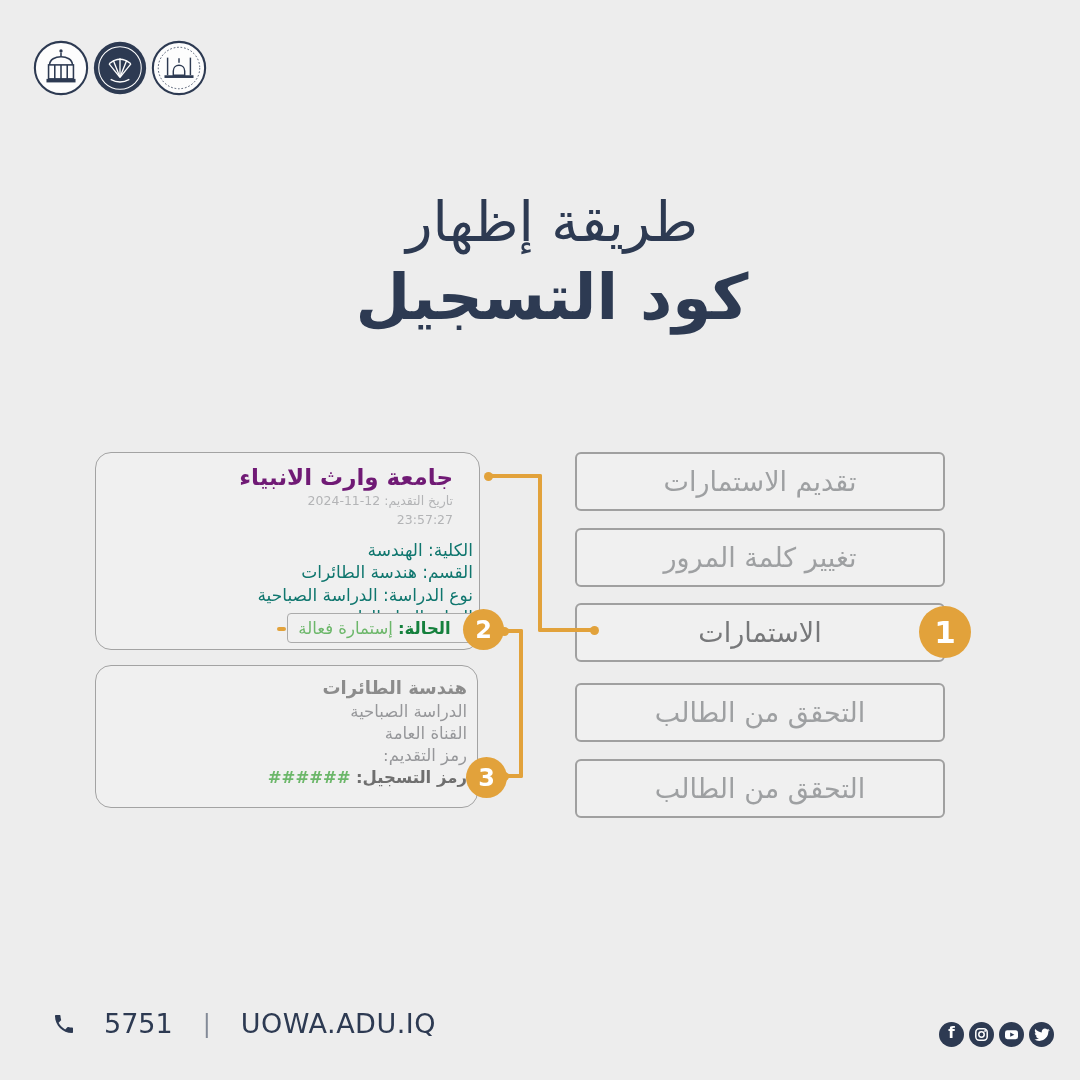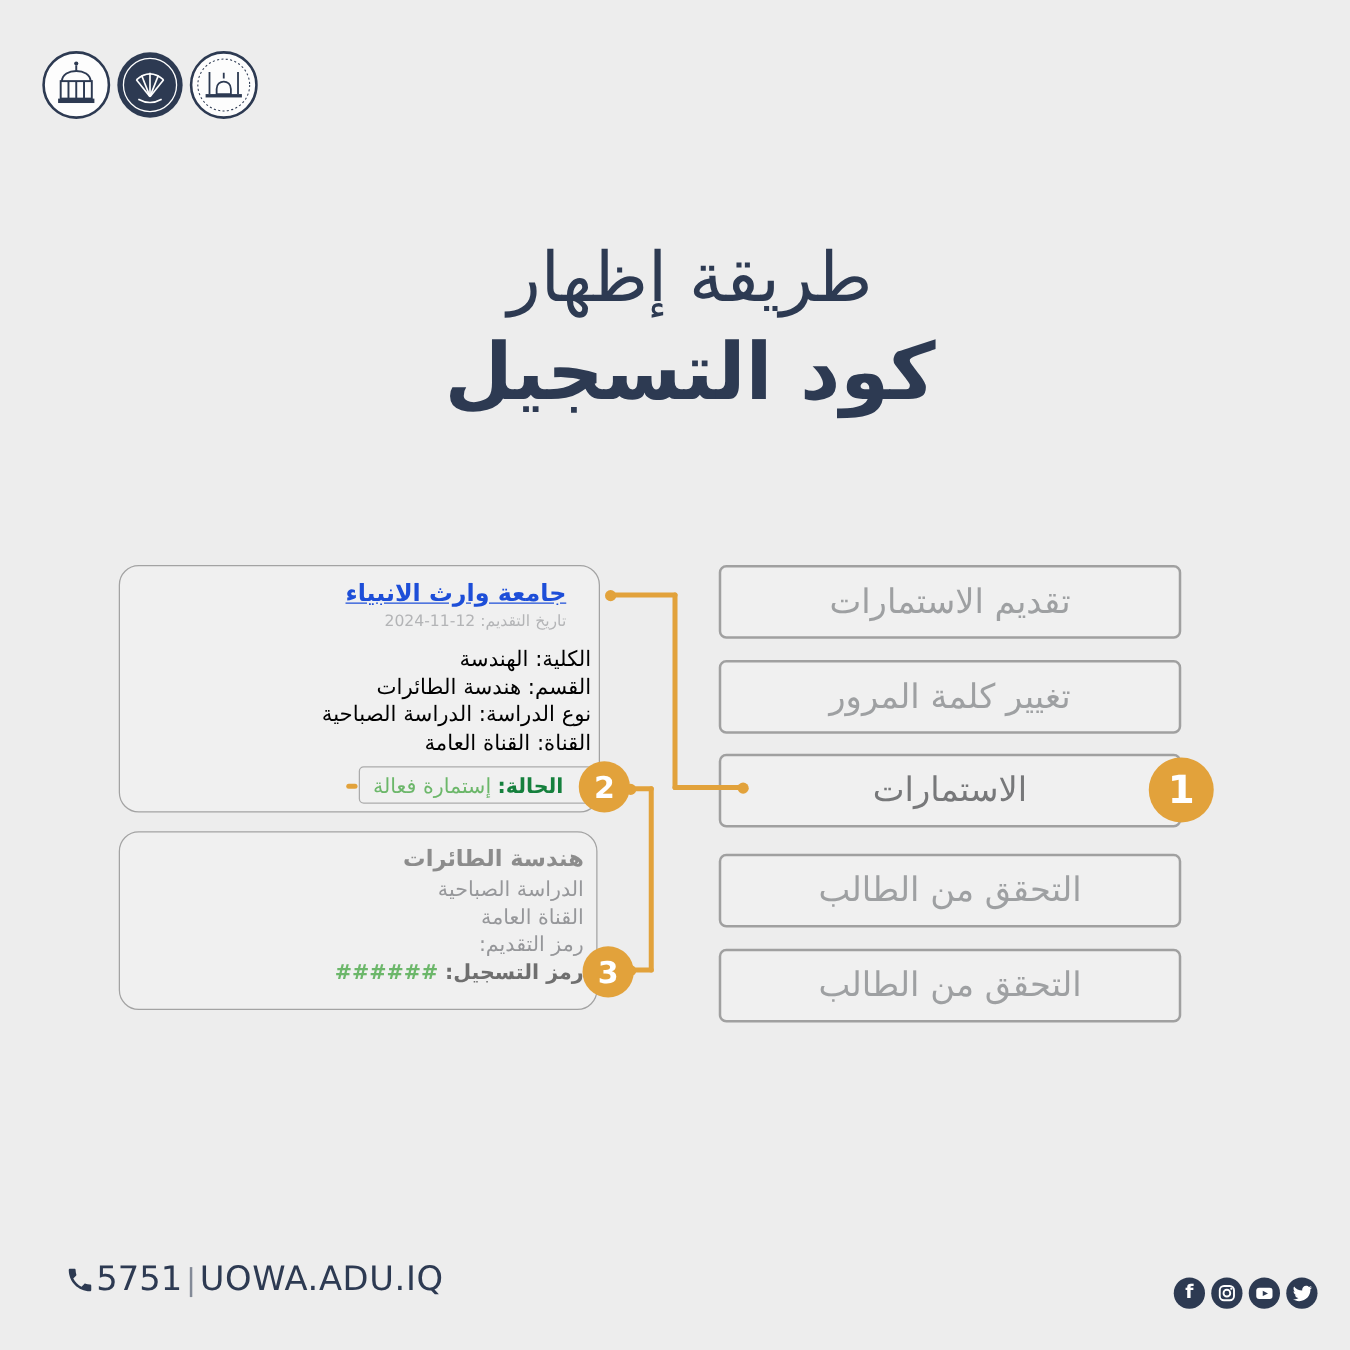--- a/index.html
+++ b/index.html
@@ -14,23 +14,23 @@
   .title-block { position:absolute; left:152px; top:186px; width:800px; text-align:center; color:#2D3A52; direction:rtl; }
   .title-line1 { font-size:55px; font-weight:normal; line-height:1.32; }
   .title-line2 { font-size:63px; font-weight:bold; line-height:1.25; }
 
   
   .card { position:absolute; background:#F0F0F0; border:1.5px solid #A3A3A3; border-radius:16px; direction:rtl; text-align:right; }
   .card-form   { left:95px; top:452px; width:385px; height:198px; }
   .card-code   { left:95px; top:665px; width:383px; height:143px; }
 
   .card-form .head { padding:11px 26px 0 0; }
-  .card-head-title { font-size:19px; font-weight:bold; color:#1d4ed8;text-decoration:underline; }
+  .card-head-title { font-size:23px; font-weight:bold; color:#701a75; }
   .card-head-sub   { font-size:12.5px; color:#B3B4B6; line-height:15.5px; margin-top:3px; }
-  .card-form .body { padding:12px 6px 0 0; font-size:17px; color:#000000; line-height:22.4px; }
+  .card-form .body { padding:12px 6px 0 0; font-size:17px; color:#0f766e; line-height:22.4px; }
 
   .status-box { position:absolute; left:287px; top:613px; width:187px; height:30px;
     border:1.3px solid #ABABAB; border-radius:4px; background:#F0F0F0; direction:rtl;
     display:flex; align-items:center; justify-content:center; gap:5px; font-size:16.5px; padding:0 16px 0 4px; }
   .status-label { color:#15803d; font-weight:bold; white-space:nowrap; }
   .status-value { color:#6CB76A; white-space:nowrap; }
 
   .card-code .body { padding:11px 10px 0 0; font-size:16.5px; color:#96979A; line-height:22px; }
   .card-code .code-title { font-size:18px; font-weight:bold; color:#8C8C8C; margin-bottom:2px; }
   .reg-label { color:#6F6F6F; font-weight:bold; }
@@ -45,21 +45,21 @@
   
   .seg  { position:absolute; background:#E2A23B; border-radius:2px; }
   .dot  { position:absolute; width:9px; height:9px; border-radius:50%; background:#E2A23B; }
   .badge { position:absolute; background:#E2A23B; border-radius:50%; color:#FFFFFF; font-weight:bold;
     display:flex; align-items:center; justify-content:center; z-index:5; }
   .badge-1 { left:919px; top:606px; width:52px; height:52px; font-size:31px; }
   .badge-2 { left:463px; top:609px; width:41px; height:41px; font-size:24px; }
   .badge-3 { left:466px; top:757px; width:41px; height:41px; font-size:24px; }
 
   
-  .footer-contact { position:absolute; left:52px; top:1008px; display:flex; align-items:center; gap:1px;
+  .footer-contact { position:absolute; left:52px; top:1008px; display:flex; align-items:center; gap:28px;
     color:#2D3A52; font-size:27px; direction:ltr; }
   .footer-sep { font-weight:normal; opacity:0.55; font-size:24px; padding:0 2px; }
   .footer-site { letter-spacing:0.5px; }
   .socials { position:absolute; right:26px; top:1022px; display:flex; gap:5px; }
   .social-circle { width:25px; height:25px; border-radius:50%; background:#2D3A52;
     display:flex; align-items:center; justify-content:center; color:#fff; }
   .social-circle span.fglyph { font-size:15px; font-weight:bold; line-height:1; transform:translateY(-1px); }
 </style>
 </head>
 <body>
@@ -106,20 +106,21 @@
 
 <div class="title-block">
   <div class="title-line1">طريقة إظهار</div>
   <div class="title-line2">كود التسجيل</div>
 </div>
 
 <div class="card card-form">
   <div class="head">
     <div class="card-head-title">جامعة وارث الانبياء</div>
     <div class="card-head-sub">تاريخ التقديم: 12-11-2024</div>
+    <div class="card-head-sub">23:57:27</div>
   </div>
   <div class="body">
     <div>الكلية: الهندسة</div>
     <div>القسم: هندسة الطائرات</div>
     <div>نوع الدراسة: الدراسة الصباحية</div>
     <div>القناة: القناة العامة</div>
   </div>
 </div>
 
 <div class="status-box">

